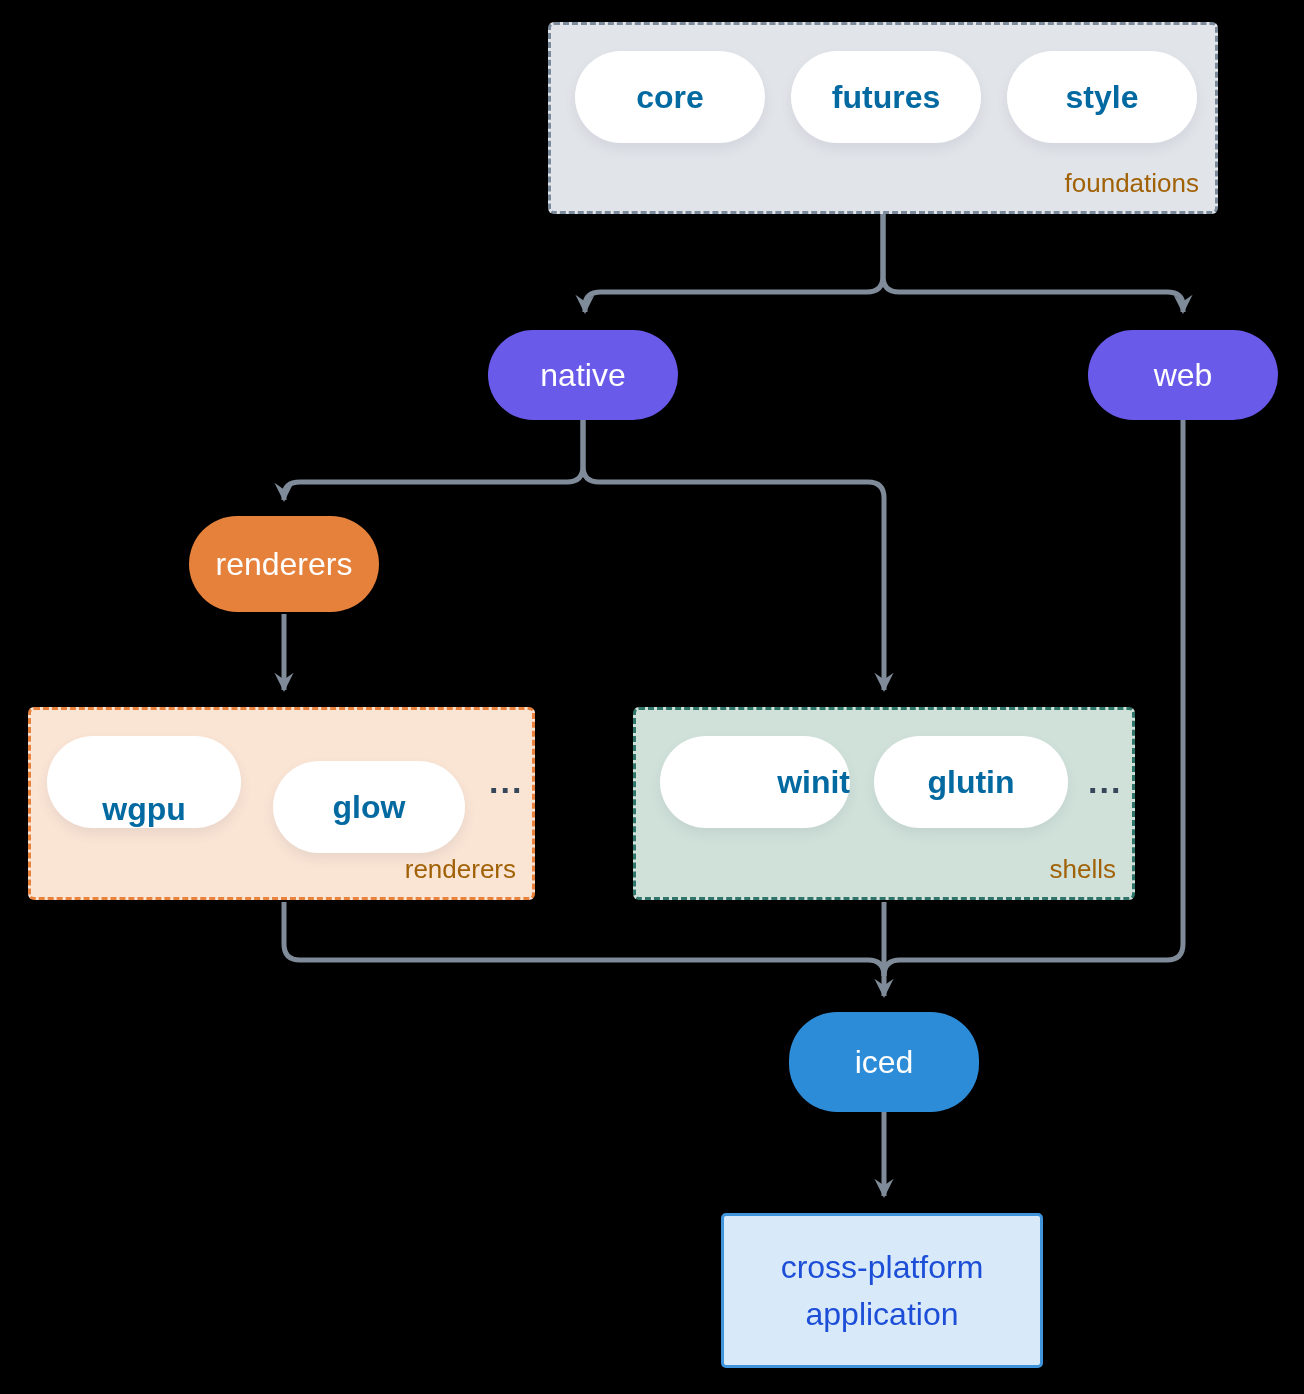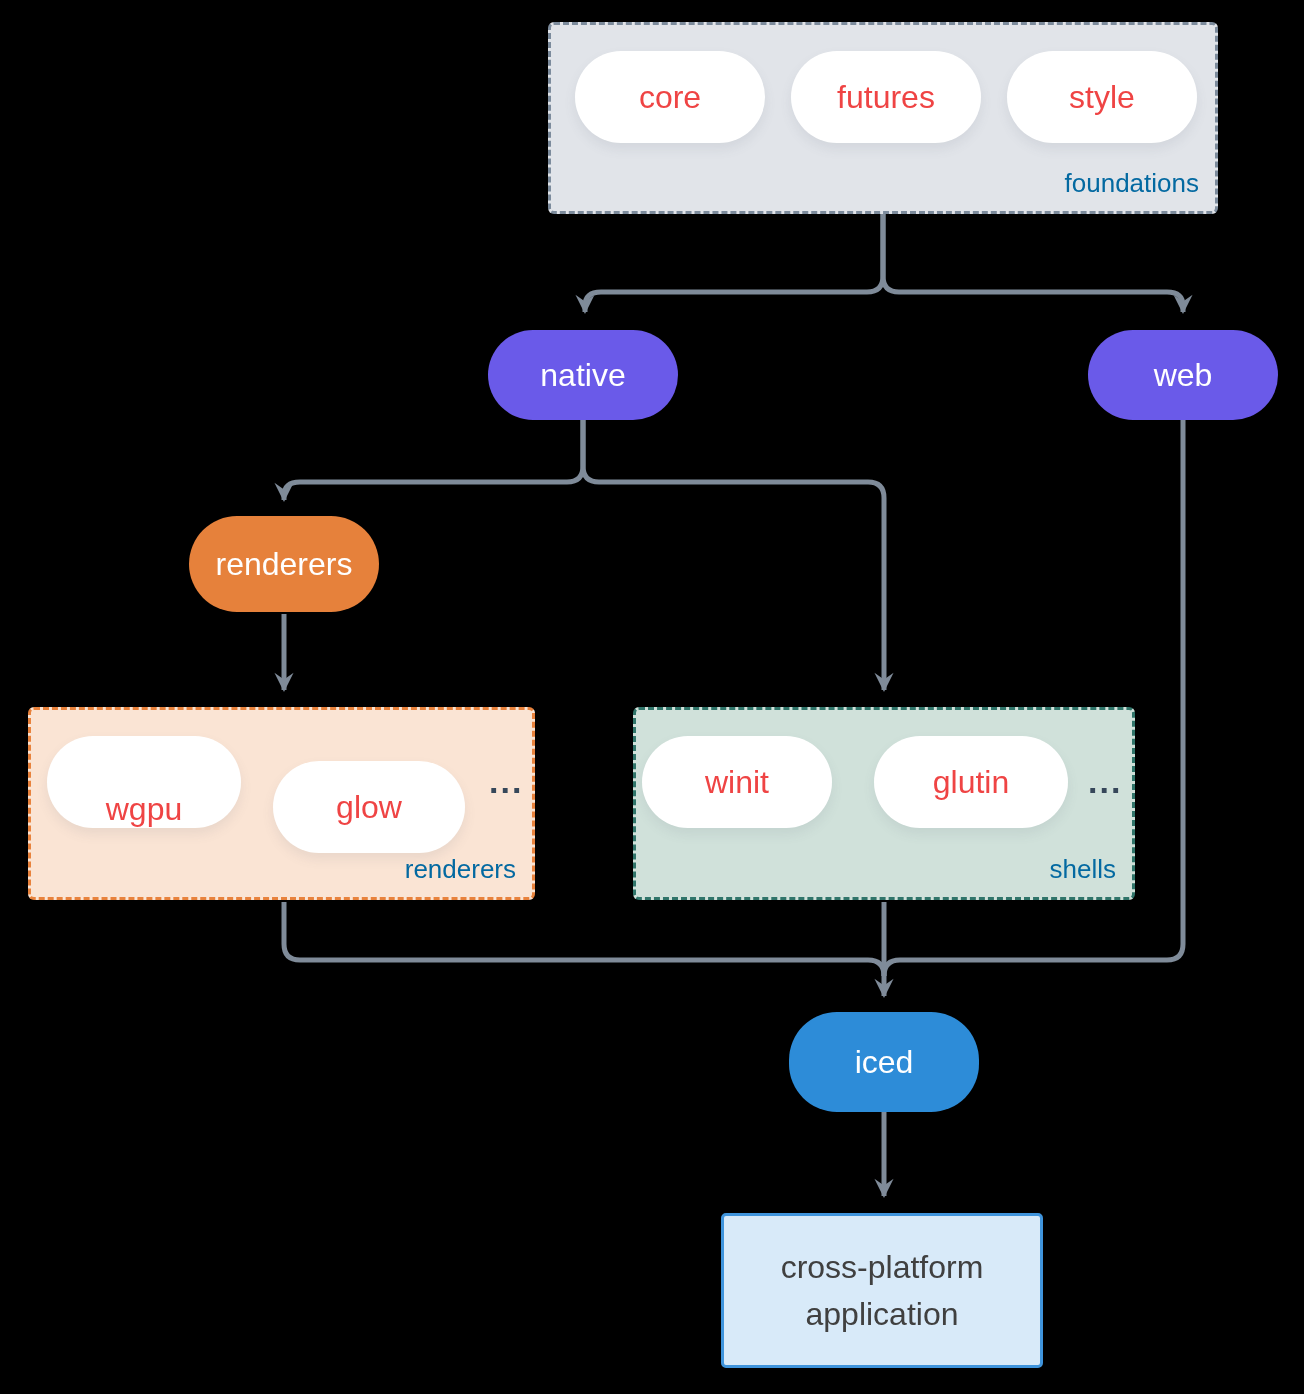--- a/index.html
+++ b/index.html
@@ -7,44 +7,45 @@
     position:relative;width:1304px;height:1394px;background:#000;overflow:hidden;
     font-family:"Liberation Sans","DejaVu Sans",sans-serif;
     color:#36475A;
   }
   .wires{position:absolute;left:0;top:0;width:1304px;height:1394px;}
   
   .group{position:absolute;border-radius:6px;box-sizing:border-box;}
   .group.foundations{left:548px;top:22px;width:670px;height:192px;background:#E1E4E9;border:3px dashed #7C8B9C;}
   .group.renderers{left:28px;top:707px;width:507px;height:193px;background:#FAE4D4;border:3px dashed #E8823C;}
   .group.shells{left:633px;top:707px;width:502px;height:193px;background:#D0E1DA;border:3px dashed #30756A;}
-  .group-label{position:absolute;right:16px;bottom:12px;font-size:26px;color:#0369a1;}
+  .group-label{position:absolute;right:16px;bottom:12px;font-size:26px;color:#a16207;}
   
   .pill{
     position:absolute;height:92px;border-radius:46px;background:#fff;
     display:flex;align-items:center;justify-content:center;
-    font-size:32px;color:#ef4444;
+    font-size:32px;color:#0369a1;
     box-shadow:0 6px 12px rgba(90,100,120,0.10);
+    font-weight:bold;
   }
   .ellipsis{position:absolute;font-size:34px;font-weight:700;color:#36475A;letter-spacing:2px;}
   
   .node{
     position:absolute;border-radius:48px;display:flex;align-items:center;justify-content:center;
     color:#fff;font-size:32px;
   }
   .node.native{left:488px;top:330px;width:190px;height:90px;background:#6A5AE9;}
   .node.web{left:1088px;top:330px;width:190px;height:90px;background:#6A5AE9;}
   .node.graphics{left:189px;top:516px;width:190px;height:96px;background:#E6813B;}
   .node.iced{left:789px;top:1012px;width:190px;height:100px;background:#2D8CD8;}
   
   .app-box{
     position:absolute;left:721px;top:1213px;width:322px;height:155px;
     background:#D8EAF9;border:3px solid #3F94DC;border-radius:5px;box-sizing:border-box;
     display:flex;flex-direction:column;align-items:center;justify-content:center;
-    font-size:32px;line-height:47px;color:#404040;
+    font-size:32px;line-height:47px;color:#1d4ed8;
   }
 </style>
 </head>
 <body>
 
 <div class="canvas">
 
   <svg class="wires" viewBox="0 0 1304 1394" xmlns="http://www.w3.org/2000/svg">
     <defs>
       <marker id="arrow" viewBox="0 0 12 12" refX="10" refY="6" markerWidth="4.6" markerHeight="4.6" orient="auto">
@@ -102,21 +103,21 @@
       <span>wgpu</span>
     </div>
     <div class="pill" style="left:242px;top:26px;width:192px;margin-top:25px;">
       <span>glow</span>
     </div>
     <div class="ellipsis" style="left:458px;top:52px;">...</div>
     <div class="group-label">renderers</div>
   </div>
 
   <div class="group shells">
-    <div class="pill" style="left:6px;top:26px;width:190px;">
+    <div class="pill" style="left:24px;top:26px;width:190px;justify-content:flex-end;">
       <span>winit</span>
     </div>
     <div class="pill" style="left:238px;top:26px;width:194px;text-align:right;">
       <span>glutin</span>
     </div>
     <div class="ellipsis" style="left:452px;top:52px;">...</div>
     <div class="group-label">shells</div>
   </div>
 
   <div class="node iced">

